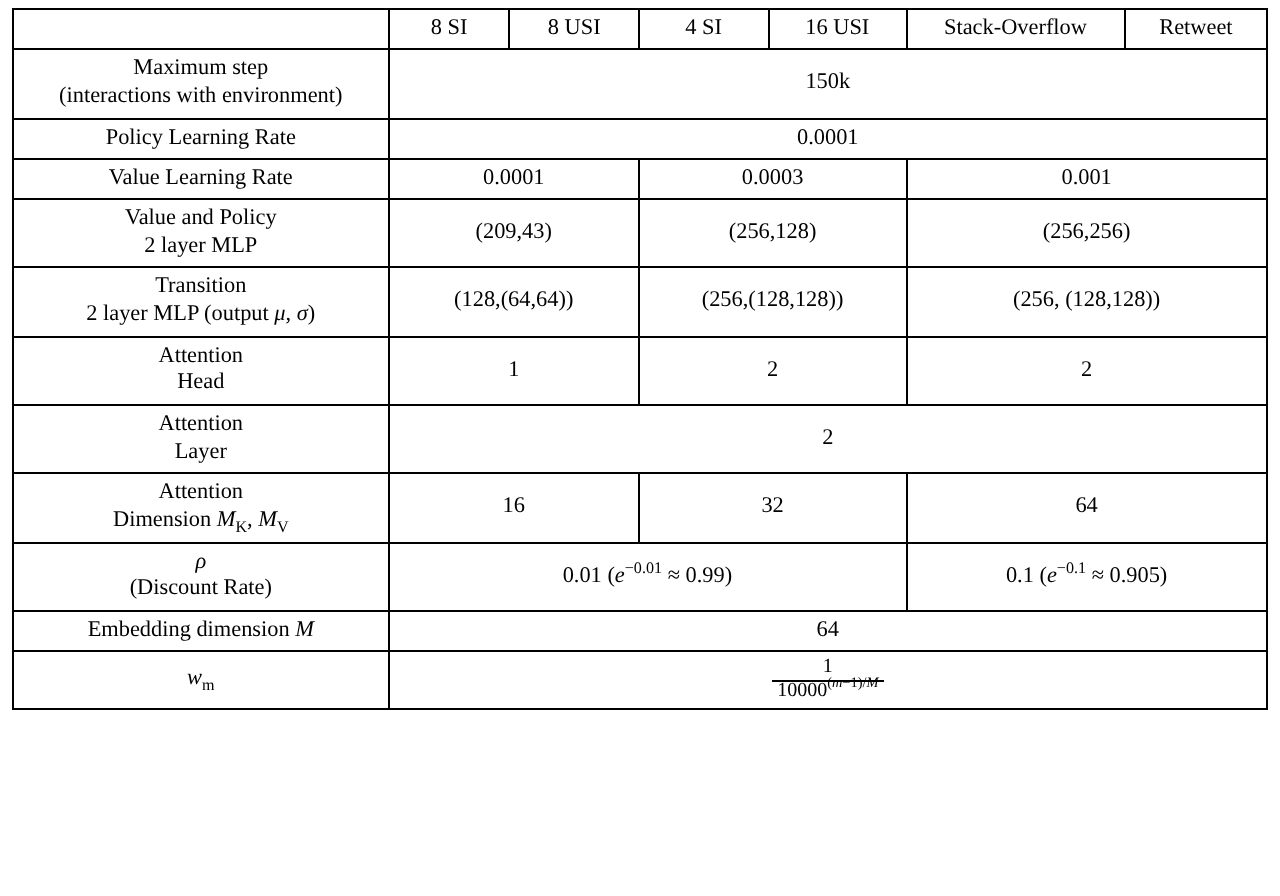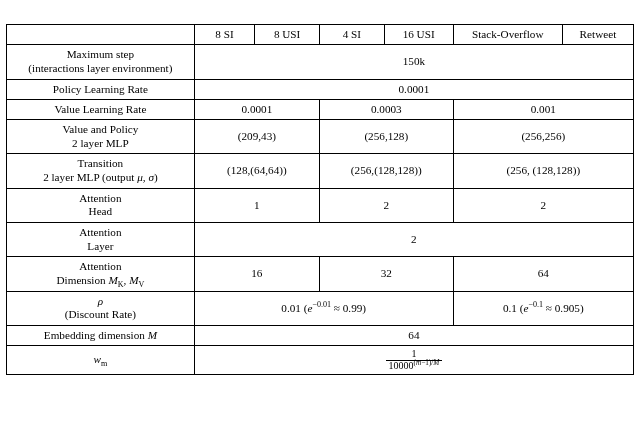--- a/index.html
+++ b/index.html
@@ -11,21 +11,20 @@
     width: 640px;
     height: 448px;
     font-family: "Liberation Serif", serif;
     color: #000000;
     overflow: hidden;
   }
   .table-wrap {
     padding: 4px 6px 0 6px;
     box-sizing: border-box;
     width: 640px;
-    margin-top: 20px;
   }
   table.hp {
     border-collapse: collapse;
     width: 628px;
     table-layout: fixed;
     font-size: 11.2px;
     line-height: 1.18;
   }
   table.hp td, table.hp th {
     border: 0.9px solid #000000;
@@ -90,21 +89,21 @@
         <td class="c-8usi">8 USI</td>
         <td class="c-16si">4 SI</td>
         <td class="c-16usi">16 USI</td>
         <td class="c-so">Stack-Overflow</td>
         <td class="c-rt">Retweet</td>
       </tr>
 
       <tr>
         <td class="rowlabel twoline">
           <span>Maximum step</span><br>
-          <span>(interactions layer environment)</span>
+          <span>(interactions with environment)</span>
         </td>
         <td colspan="6">150k</td>
       </tr>
 
       <tr>
         <td class="rowlabel">Policy Learning Rate</td>
         <td colspan="6">0.0001</td>
       </tr>
 
       <tr>

